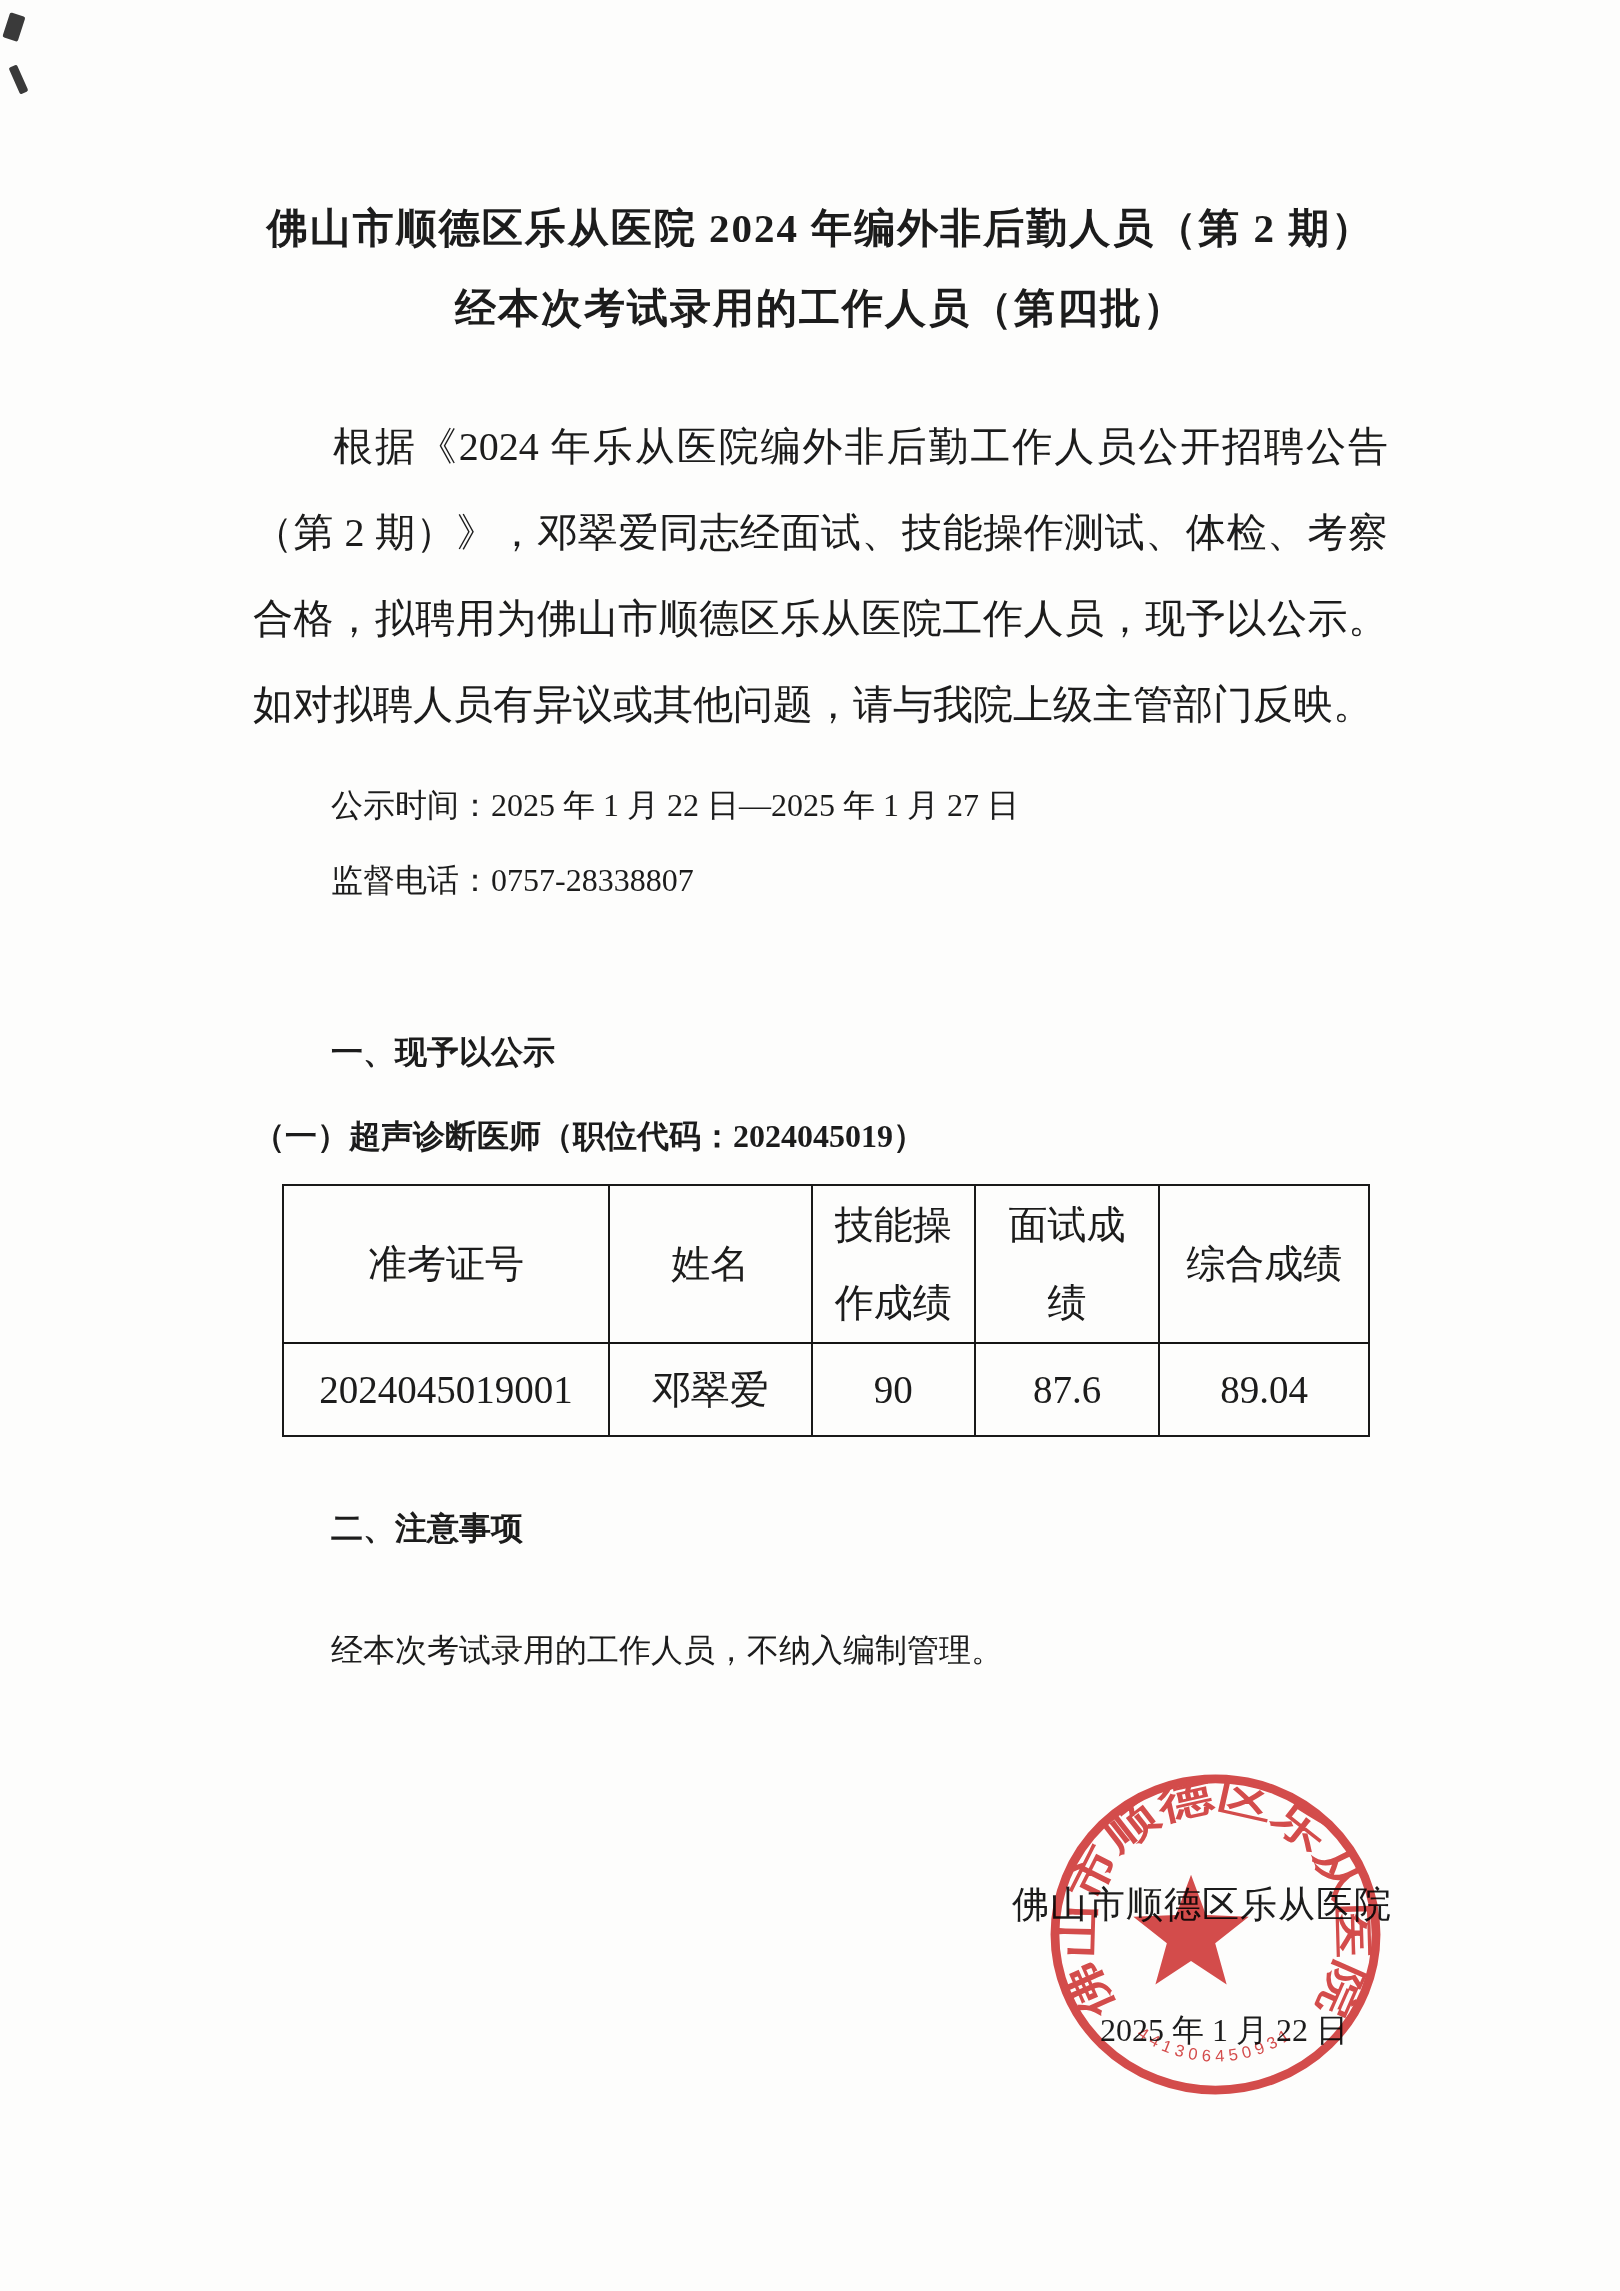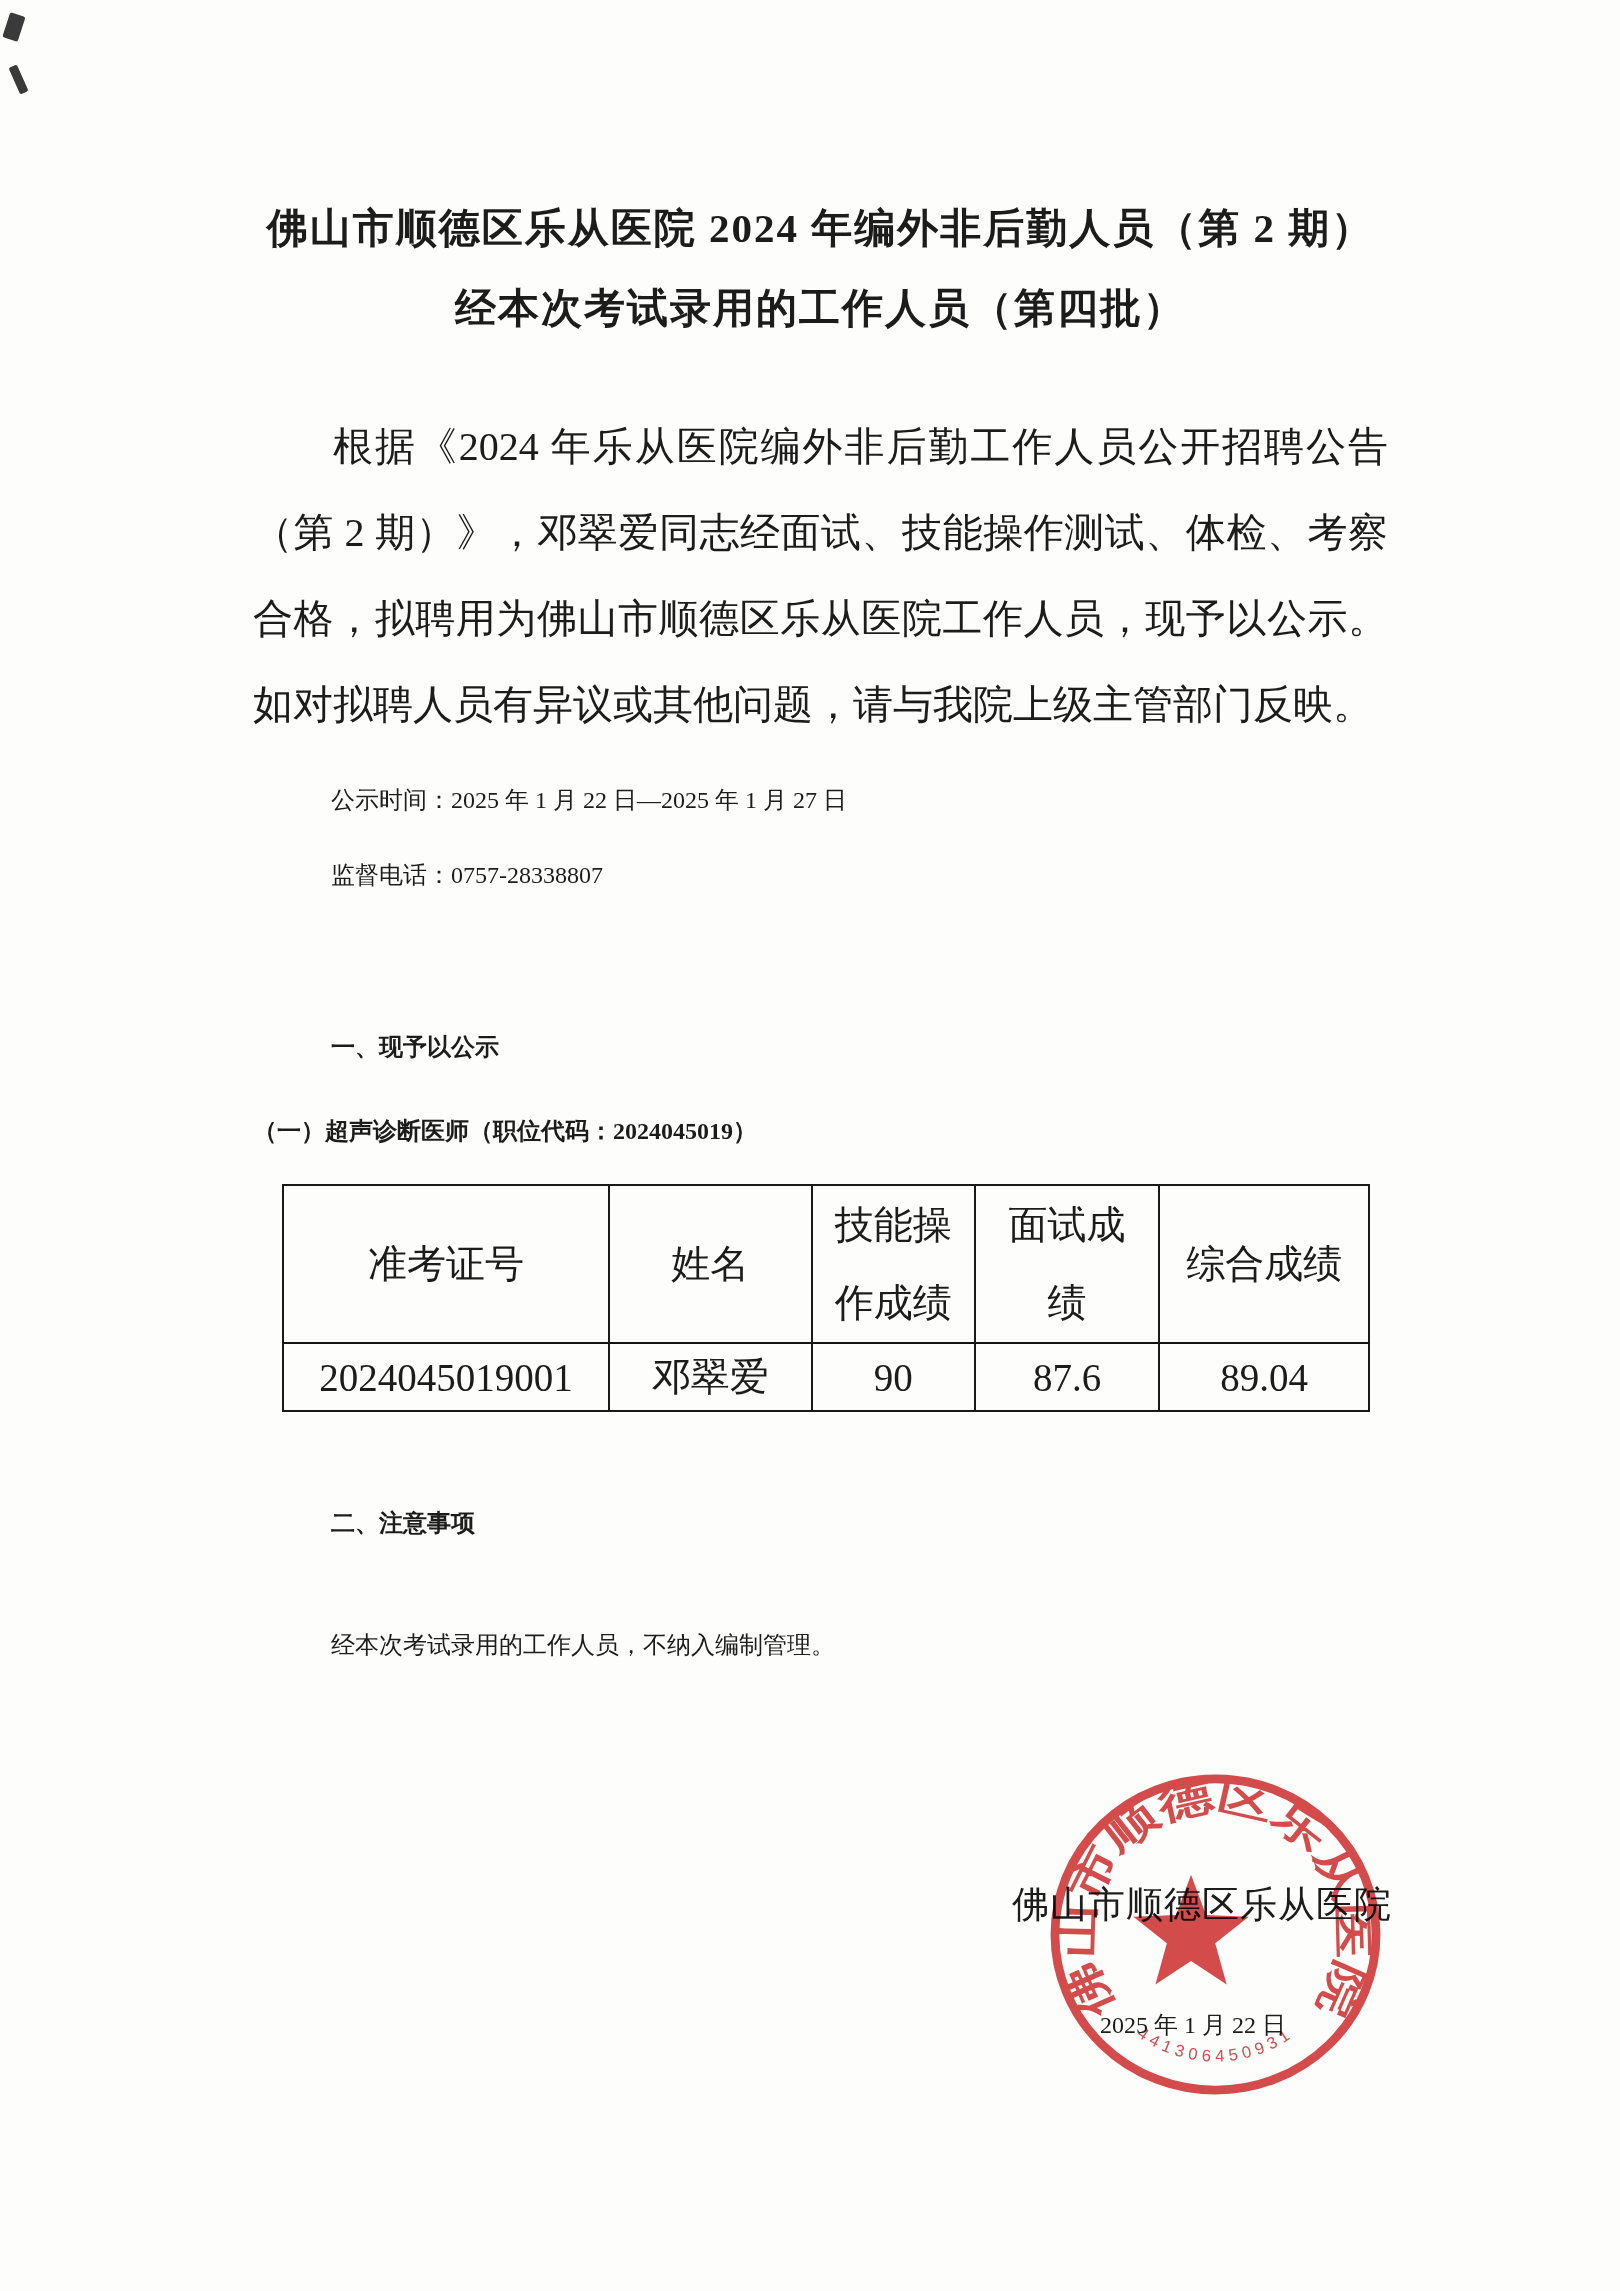--- a/index.html
+++ b/index.html
@@ -19,41 +19,41 @@
     letter-spacing:2px;
     white-space:nowrap;
   }
   .body-par{
     left:253px;width:1135px;
     font-size:40px;line-height:86px;
     text-align:justify;
     text-indent:80px;
   }
   .line{
-    font-size:24px;white-space:nowrap;
+    font-size:32px;white-space:nowrap;
   }
   .bold{font-weight:bold;}
   table.score{
     position:absolute;left:282px;top:1184px;
     width:1088px;
     border-collapse:collapse;
     table-layout:fixed;
     font-size:39px;
   }
   table.score th,table.score td{
     border:2px solid #191919;
     text-align:center;vertical-align:middle;
     font-weight:normal;
     white-space:pre-line;
     padding:0;
   }
   table.score{border:2.9px solid #141414;}
   table.score thead tr{height:149px;}
   table.score thead th{line-height:78px;border-bottom:2.9px solid #141414;}
-  table.score tbody tr{height:68px;}
+  table.score tbody tr{height:93px;}
   .sign-line{white-space:nowrap;}
   .stamp{
     left:1047px;top:1772px;width:337px;height:325px;
     mix-blend-mode:multiply;
     opacity:0.92;
   }
   .stamp svg{display:block;width:100%;height:100%;}
   .stamp .ring{fill:none;stroke:var(--seal-red,#d23c3c);stroke-width:9;}
   .stamp .star{fill:var(--seal-red,#d23c3c);}
   .stamp .arc-text{

